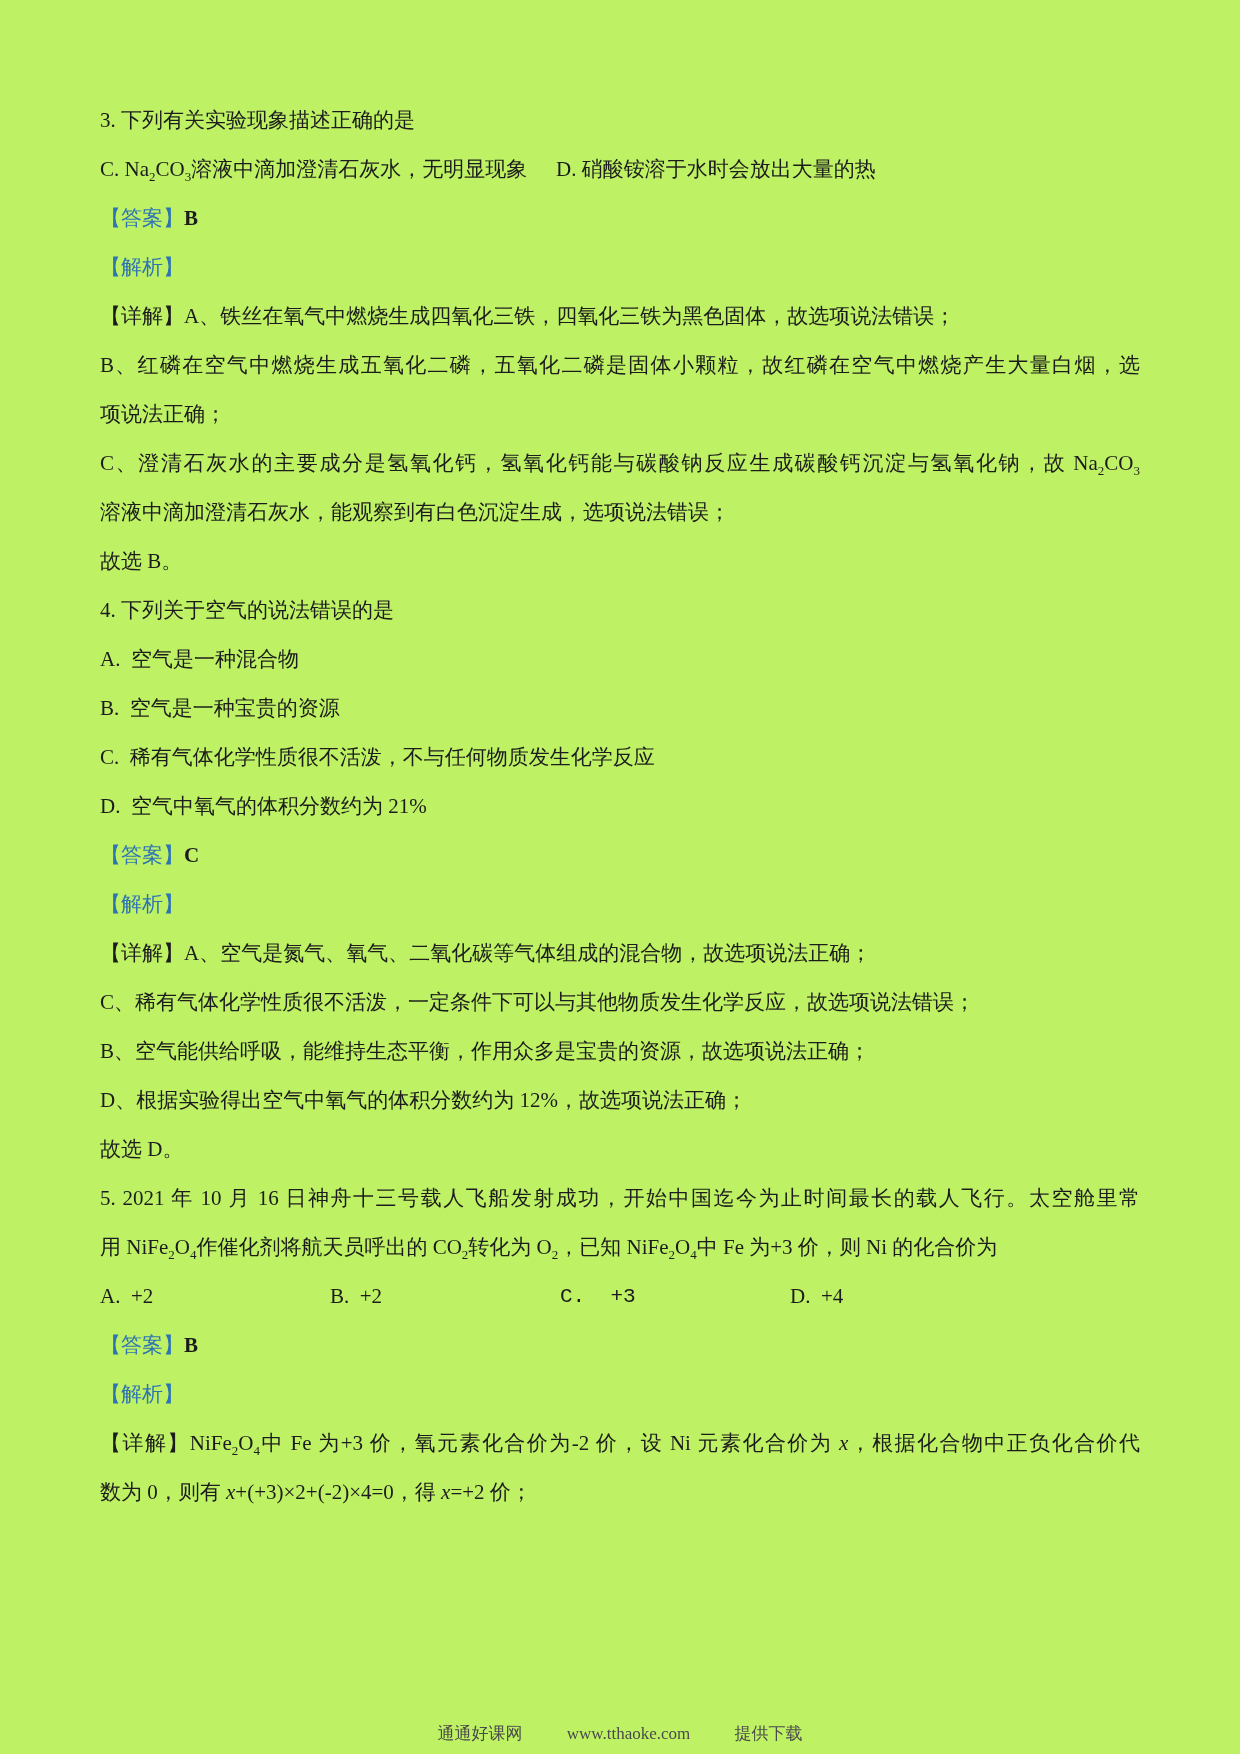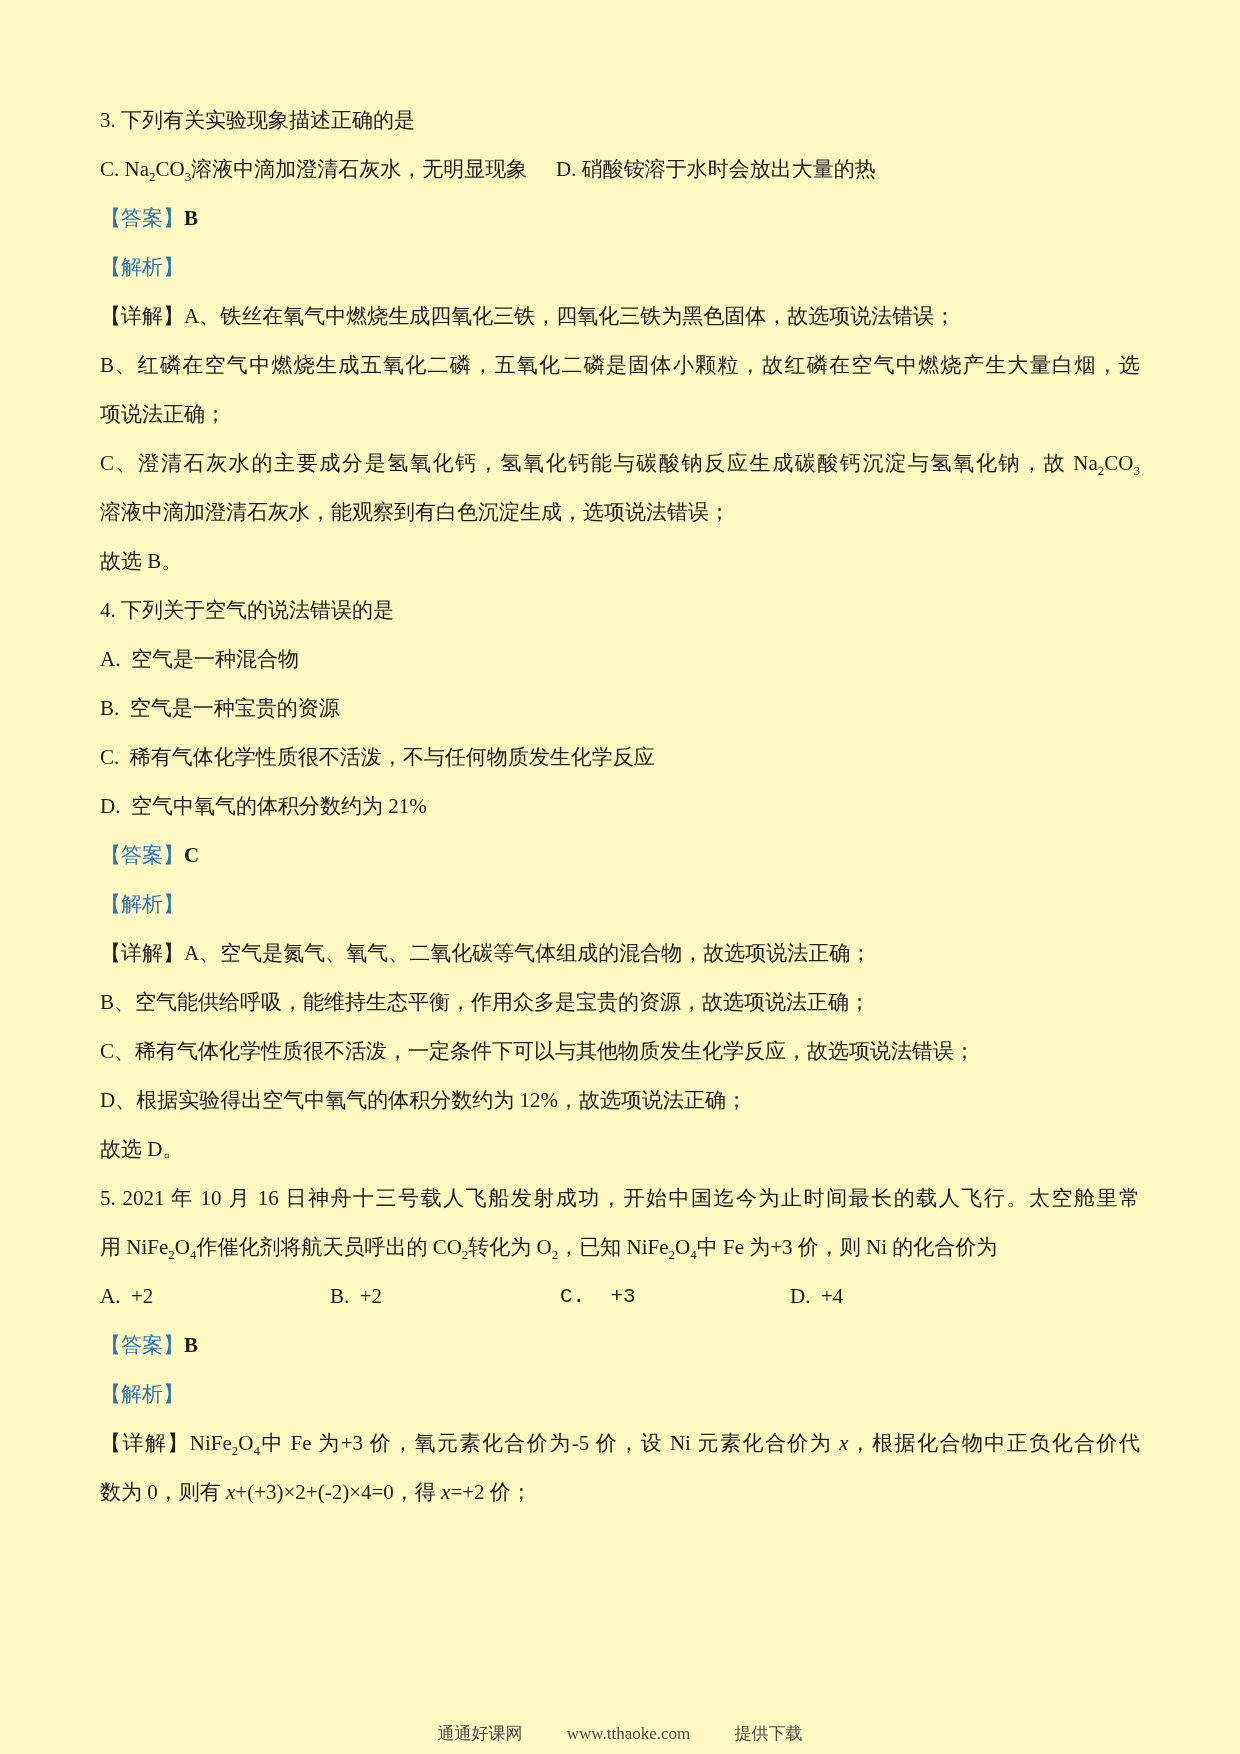--- a/index.html
+++ b/index.html
@@ -1,20 +1,20 @@
 <!DOCTYPE html>
 <html><head>
 <meta charset="utf-8">
 <style>
   html, body { margin: 0; padding: 0; background: #ffffff; }
   .page {
     position: relative;
     width: 1240px;
     height: 1754px;
-    background: #fef9c3;
+    background: #bef264;
     overflow: hidden;
     font-family: "Liberation Serif", "DejaVu Serif", serif;
     color: #1c1c1c;
   }
   .content {
     position: absolute;
     left: 100px;
     top: 96px;
     width: 1040px;
     font-size: 21px;
@@ -65,30 +65,30 @@
       <div class="line"><span>溶液中滴加澄清石灰水，能观察到有白色沉淀生成，选项说法错误；</span></div>
       <div class="line"><span>故选 B。</span></div>
       <div class="line"><span>4. 下列关于空气的说法错误的是</span></div>
       <div class="line"><span>A.  空气是一种混合物</span></div>
       <div class="line"><span>B.  空气是一种宝贵的资源</span></div>
       <div class="line"><span>C.  稀有气体化学性质很不活泼，不与任何物质发生化学反应</span></div>
       <div class="line"><span>D.  空气中氧气的体积分数约为 21%</span></div>
       <div class="line"><span class="s-blue">【答案】</span><span class="s-b">C</span></div>
       <div class="line"><span class="s-blue">【解析】</span></div>
       <div class="line"><span>【详解】A、空气是氮气、氧气、二氧化碳等气体组成的混合物，故选项说法正确；</span></div>
+      <div class="line"><span>C、稀有气体化学性质很不活泼，一定条件下可以与其他物质发生化学反应，故选项说法错误；</span></div>
       <div class="line"><span>B、空气能供给呼吸，能维持生态平衡，作用众多是宝贵的资源，故选项说法正确；</span></div>
-      <div class="line"><span>C、稀有气体化学性质很不活泼，一定条件下可以与其他物质发生化学反应，故选项说法错误；</span></div>
       <div class="line"><span>D、根据实验得出空气中氧气的体积分数约为 12%，故选项说法正确；</span></div>
       <div class="line"><span>故选 D。</span></div>
       <div class="line just"><span>5. 2021 年 10 月 16 日神舟十三号载人飞船发射成功，开始中国迄今为止时间最长的载人飞行。太空舱里常</span></div>
       <div class="line"><span>用 NiFe</span><span class="s-sub">2</span><span>O</span><span class="s-sub">4</span><span>作催化剂将航天员呼出的 CO</span><span class="s-sub">2</span><span>转化为 O</span><span class="s-sub">2</span><span>，已知 NiFe</span><span class="s-sub">2</span><span>O</span><span class="s-sub">4</span><span>中 Fe 为+3 价，则 Ni 的化合价为</span></div>
       <div class="line"><span class="col" style="width: 230px;"><span>A.  +2</span></span><span class="col" style="width: 230px;"><span>B.  +2</span></span><span class="col" style="width: 230px; font-family: Liberation Mono, monospace;"><span>C.  +3</span></span><span class="col"><span>D.  +4</span></span></div>
       <div class="line"><span class="s-blue">【答案】</span><span class="s-b">B</span></div>
       <div class="line"><span class="s-blue">【解析】</span></div>
-      <div class="line just"><span>【详解】NiFe</span><span class="s-sub">2</span><span>O</span><span class="s-sub">4</span><span>中 Fe 为+3 价，氧元素化合价为-5 价，设 Ni 元素化合价为 </span><span class="s-i">x</span><span>，根据化合物中正负化合价代</span></div>
+      <div class="line just"><span>【详解】NiFe</span><span class="s-sub">2</span><span>O</span><span class="s-sub">4</span><span>中 Fe 为+3 价，氧元素化合价为-2 价，设 Ni 元素化合价为 </span><span class="s-i">x</span><span>，根据化合物中正负化合价代</span></div>
       <div class="line"><span>数为 0，则有 </span><span class="s-i">x</span><span>+(+3)×2+(-2)×4=0，得 </span><span class="s-i">x</span><span>=+2 价；</span></div>
     </main>
   <footer class="footer">
     <span>通通好课网</span>
     <span>www.tthaoke.com</span>
     <span>提供下载</span>
   </footer>
 </div>
 
 </body></html>

